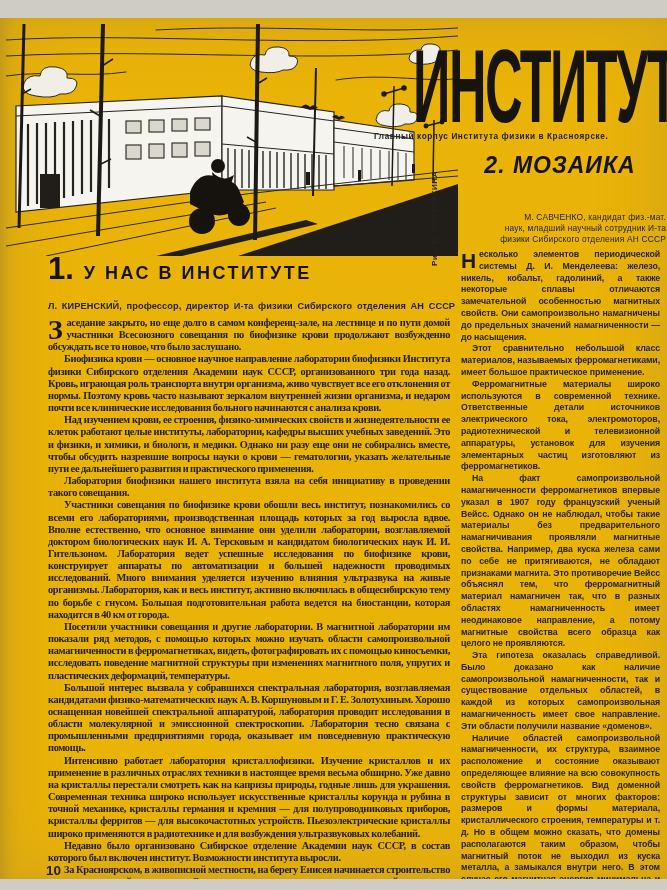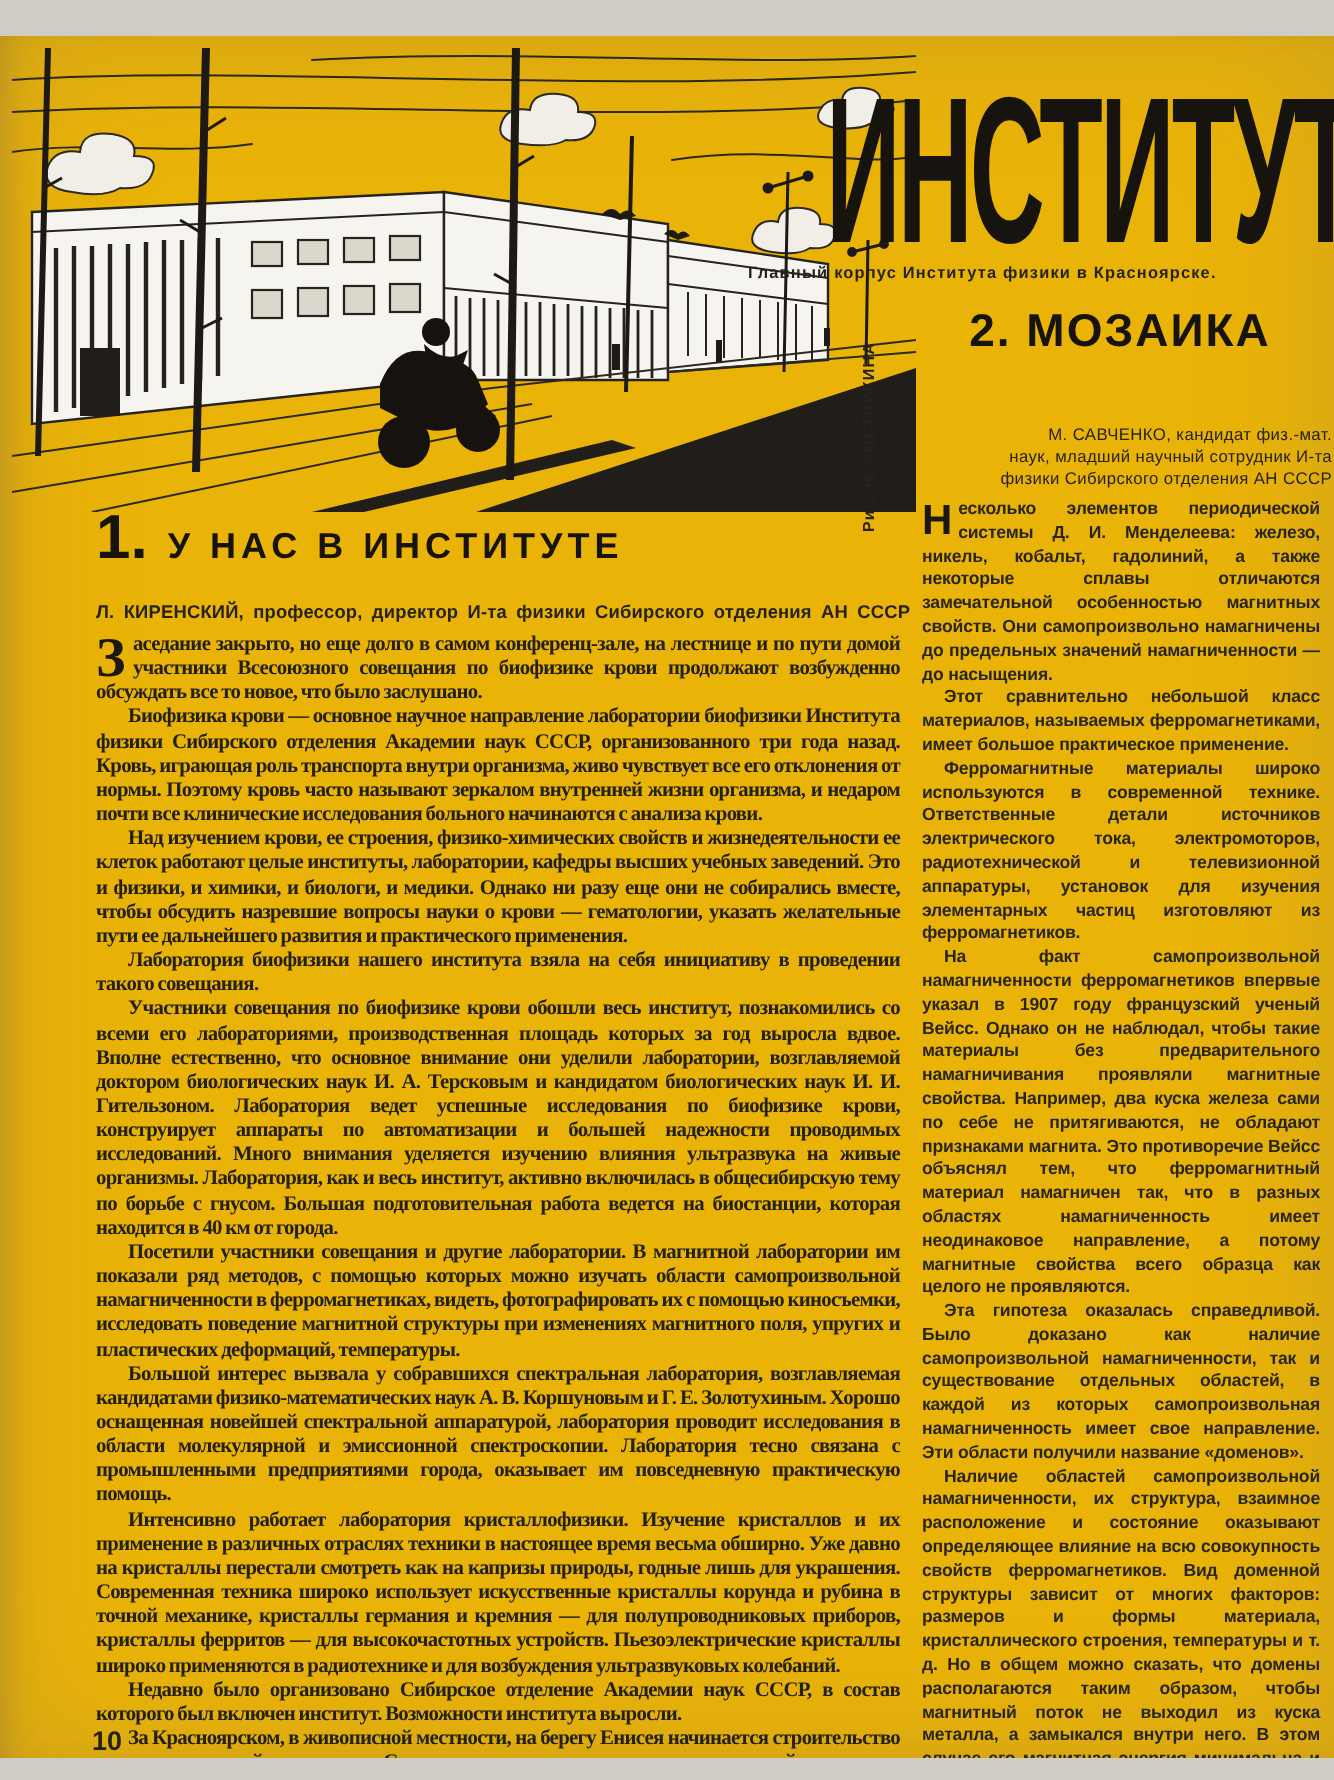--- a/index.html
+++ b/index.html
@@ -18,21 +18,21 @@
   .caption{
     position:absolute;left:374px;top:114px;width:292px;
     font-size:8.2px;font-weight:bold;letter-spacing:.6px;color:#26231d;
   }
   .credit{
     position:absolute;left:430px;top:248px;
     transform:rotate(-90deg);transform-origin:0 0;
     font-size:8px;font-weight:bold;letter-spacing:.6px;white-space:nowrap;color:#26231d;
   }
   
-  .a2head{position:absolute;left:456px;top:134px;width:208px;text-align:center;color:#17140f;}
+  .a2head{position:absolute;left:456px;top:134px;width:208px;text-align:center;color:#17140f;font-style:italic;}
   .a2head .l{font-size:23px;line-height:27px;font-weight:bold;letter-spacing:1px;white-space:nowrap;}
   .a2byline{
     position:absolute;left:454px;top:194px;width:212px;text-align:right;
     font-size:8.4px;font-weight:normal;line-height:11px;letter-spacing:.2px;color:#26231d;
   }
   .a2body{
     position:absolute;left:461px;top:231px;width:199px;
     font-size:8.8px;font-weight:bold;line-height:11.8px;letter-spacing:-.1px;
     text-align:justify;color:#29251f;
   }

